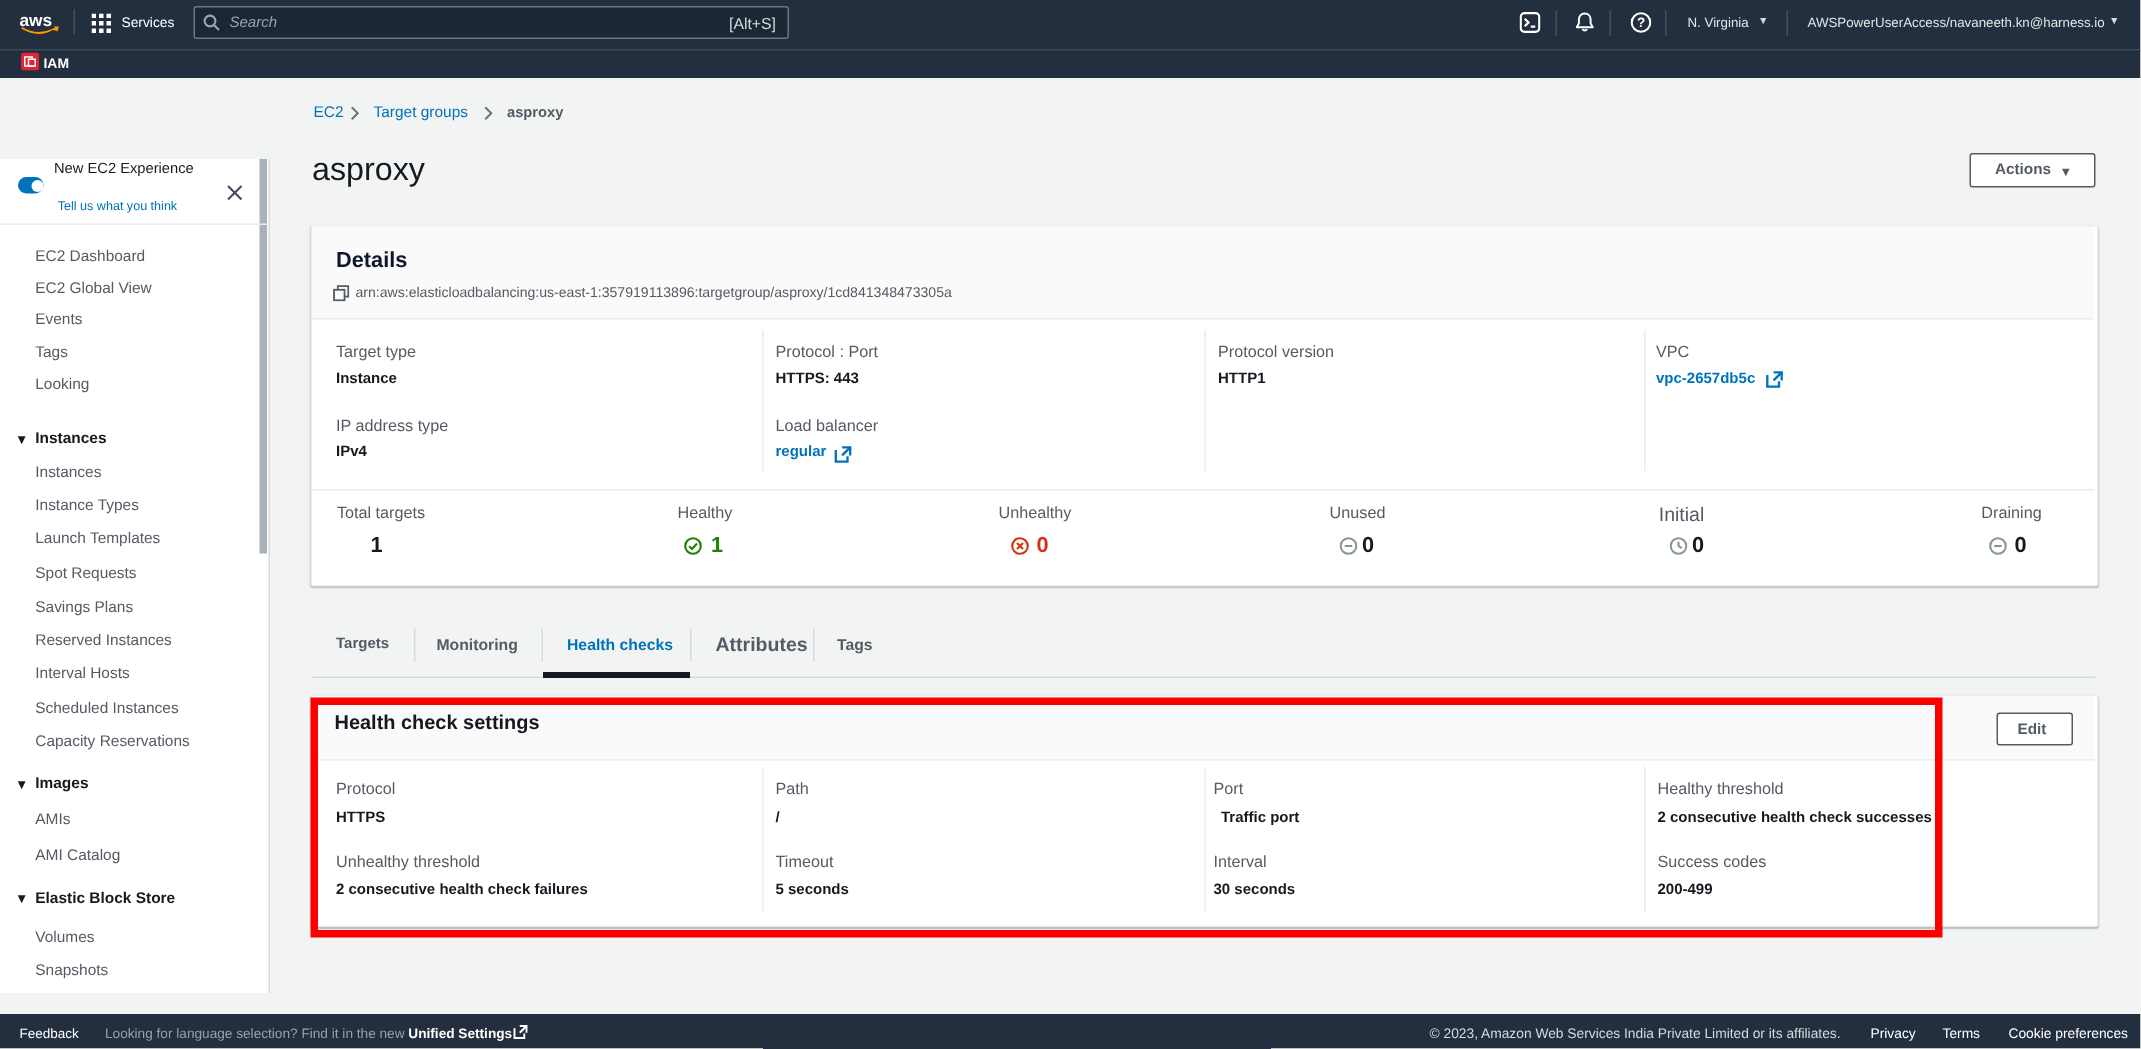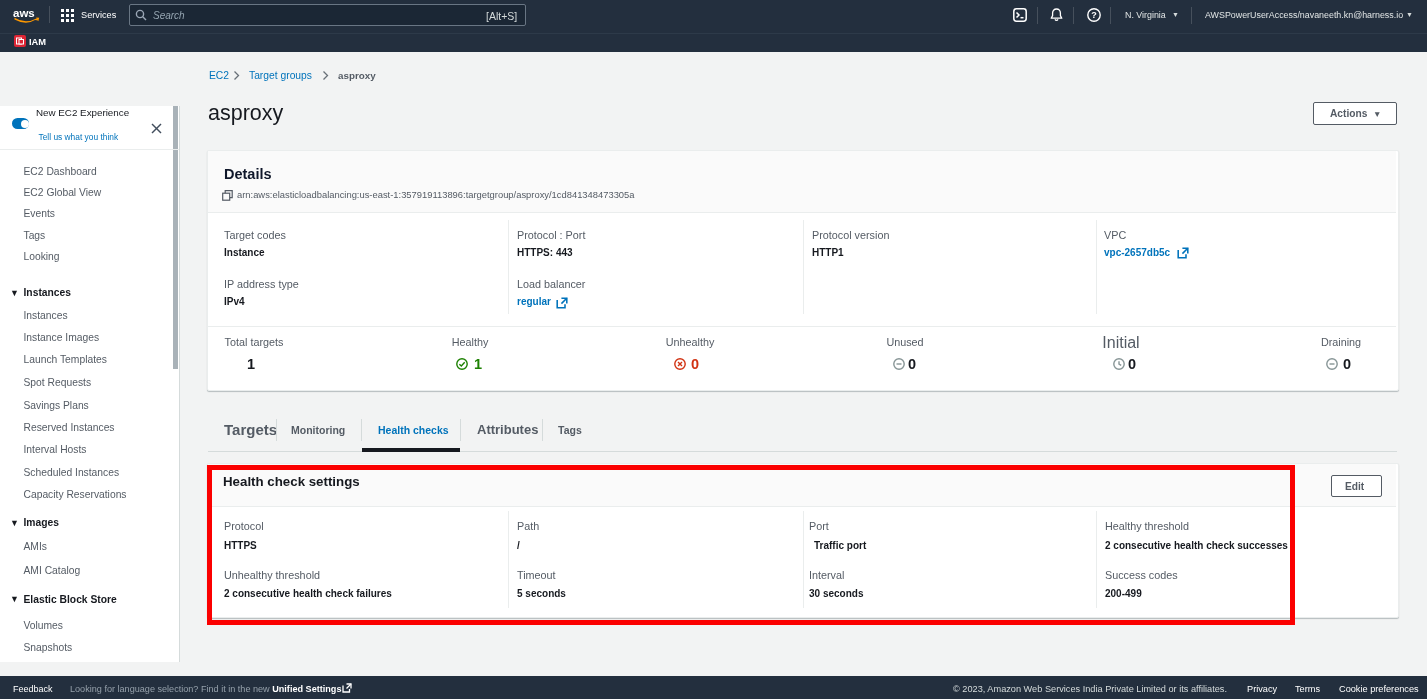--- a/index.html
+++ b/index.html
@@ -101,21 +101,21 @@
 
 <div class="navitem" style="top:166px">EC2 Dashboard</div>
 <div class="navitem" style="top:187px">EC2 Global View</div>
 <div class="navitem" style="top:208px">Events</div>
 <div class="navitem" style="top:230px">Tags</div>
 <div class="navitem" style="top:251px">Looking</div>
 
 <div class="tri" style="top:288px">▼</div>
 <div class="navhdr" style="top:287px">Instances</div>
 <div class="navitem" style="top:310px">Instances</div>
-<div class="navitem" style="top:332px">Instance Images</div>
+<div class="navitem" style="top:332px">Instance Types</div>
 <div class="navitem" style="top:354px">Launch Templates</div>
 <div class="navitem" style="top:377px">Spot Requests</div>
 <div class="navitem" style="top:400px">Savings Plans</div>
 <div class="navitem" style="top:422px">Reserved Instances</div>
 <div class="navitem" style="top:444px">Interval Hosts</div>
 <div class="navitem" style="top:467px">Scheduled Instances</div>
 <div class="navitem" style="top:489px">Capacity Reservations</div>
 
 <div class="tri" style="top:518px">▼</div>
 <div class="navhdr" style="top:517px">Images</div>
@@ -149,21 +149,21 @@
 <svg class="abs" style="left:222px;top:190px" width="11" height="11" viewBox="0 0 11 11">
   <rect x="0.7" y="3.2" width="7" height="7" fill="none" stroke="#545b64" stroke-width="1.2"></rect>
   <path d="M3.2 3.2 L3.2 0.7 L10.2 0.7 L10.2 7.7 L7.9 7.7" fill="none" stroke="#545b64" stroke-width="1.2"></path>
 </svg>
 <div class="abs lbl" style="left:237px;top:190px;font-size:9.4px;height:10px;line-height:10px">arn:aws:elasticloadbalancing:us-east-1:357919113896:targetgroup/asproxy/1cd841348473305a</div>
 
 <div class="vdiv" style="left:508px;top:220px;height:94px"></div>
 <div class="vdiv" style="left:803px;top:220px;height:94px"></div>
 <div class="vdiv" style="left:1096px;top:220px;height:94px"></div>
 
-<div class="abs lbl" style="left:224px;top:230px;font-size:10.8px;height:11px;line-height:11px">Target codes</div>
+<div class="abs lbl" style="left:224px;top:230px;font-size:10.8px;height:11px;line-height:11px">Target type</div>
 <div class="abs val" style="left:224px;top:246.5px;font-size:10px;height:11px;line-height:11px">Instance</div>
 <div class="abs lbl" style="left:224px;top:279px;font-size:10.8px;height:11px;line-height:11px">IP address type</div>
 <div class="abs val" style="left:224px;top:295.5px;font-size:10px;height:11px;line-height:11px">IPv4</div>
 
 <div class="abs lbl" style="left:517px;top:230px;font-size:10.8px;height:11px;line-height:11px">Protocol : Port</div>
 <div class="abs val" style="left:517px;top:246.5px;font-size:10px;height:11px;line-height:11px">HTTPS: 443</div>
 <div class="abs lbl" style="left:517px;top:279px;font-size:10.8px;height:11px;line-height:11px">Load balancer</div>
 <div class="abs blue" style="left:517px;top:295.5px;font-size:10px;font-weight:700;height:11px;line-height:11px">regular</div>
 <svg class="abs" style="left:556px;top:296.5px" width="12" height="12" viewBox="0 0 10 10">
   <path d="M1 2.5 L1 9 L7.5 9 L7.5 6" fill="none" stroke="#0073bb" stroke-width="1.3"></path>
@@ -201,35 +201,35 @@
 </svg>
 <div class="abs" style="left:691px;top:356px;font-size:14.5px;font-weight:700;color:#d13212;height:16px;line-height:16px">0</div>
 
 <div class="abs lbl" style="left:905px;top:337px;font-size:10.8px;height:11px;line-height:11px;transform:translateX(-50%)">Unused</div>
 <svg class="abs" style="left:893px;top:358px" width="12" height="12" viewBox="0 0 12 12">
   <circle cx="6" cy="6" r="5.2" fill="none" stroke="#879596" stroke-width="1.4"></circle>
   <line x1="3.5" y1="6" x2="8.5" y2="6" stroke="#879596" stroke-width="1.4"></line>
 </svg>
 <div class="abs" style="left:908px;top:356px;font-size:14.5px;font-weight:700;color:#16191f;height:16px;line-height:16px">0</div>
 
-<div class="abs lbl" style="left:1121px;top:337px;font-size:16px;height:11px;line-height:11px;transform:translateX(-50%)">Initial</div>
+<div class="abs lbl" style="left:1121px;top:337px;font-size:13px;height:11px;line-height:11px;transform:translateX(-50%)">Initial</div>
 <svg class="abs" style="left:1113px;top:358px" width="12" height="12" viewBox="0 0 12 12">
   <circle cx="6" cy="6" r="5.2" fill="none" stroke="#879596" stroke-width="1.4"></circle>
   <path d="M6 3.2 L6 6 L8.2 7.4" fill="none" stroke="#879596" stroke-width="1.4"></path>
 </svg>
 <div class="abs" style="left:1128px;top:356px;font-size:14.5px;font-weight:700;color:#16191f;height:16px;line-height:16px">0</div>
 
 <div class="abs lbl" style="left:1341px;top:337px;font-size:10.8px;height:11px;line-height:11px;transform:translateX(-50%)">Draining</div>
 <svg class="abs" style="left:1326px;top:358px" width="12" height="12" viewBox="0 0 12 12">
   <circle cx="6" cy="6" r="5.2" fill="none" stroke="#879596" stroke-width="1.4"></circle>
   <line x1="3.5" y1="6" x2="8.5" y2="6" stroke="#879596" stroke-width="1.4"></line>
 </svg>
 <div class="abs" style="left:1343px;top:356px;font-size:14.5px;font-weight:700;color:#16191f;height:16px;line-height:16px">0</div>
 
-<div class="abs" style="left:224px;top:424px;font-size:15px;font-weight:700;color:#545b64;height:12px;line-height:12px">Targets</div>
+<div class="abs" style="left:224px;top:424px;font-size:10px;font-weight:700;color:#545b64;height:12px;line-height:12px">Targets</div>
 <div class="abs" style="left:291px;top:424px;font-size:10.5px;font-weight:700;color:#545b64;height:12px;line-height:12px">Monitoring</div>
 <div class="abs" style="left:378px;top:424px;font-size:10.5px;font-weight:700;color:#0073bb;height:12px;line-height:12px">Health checks</div>
 <div class="abs" style="left:477px;top:424px;font-size:13px;font-weight:700;color:#545b64;height:12px;line-height:12px">Attributes</div>
 <div class="abs" style="left:558px;top:424px;font-size:10.5px;font-weight:700;color:#545b64;height:12px;line-height:12px">Tags</div>
 <div class="abs" style="left:276px;top:419px;width:1px;height:22px;background:#d5dbdb"></div>
 <div class="abs" style="left:361px;top:419px;width:1px;height:22px;background:#d5dbdb"></div>
 <div class="abs" style="left:460px;top:419px;width:1px;height:22px;background:#d5dbdb"></div>
 <div class="abs" style="left:542px;top:419px;width:1px;height:22px;background:#d5dbdb"></div>
 <div class="abs" style="left:208px;top:451px;width:1189px;height:1px;background:#d5dbdb"></div>
 <div class="abs" style="left:362px;top:448px;width:98px;height:3.5px;background:#16191f"></div>

